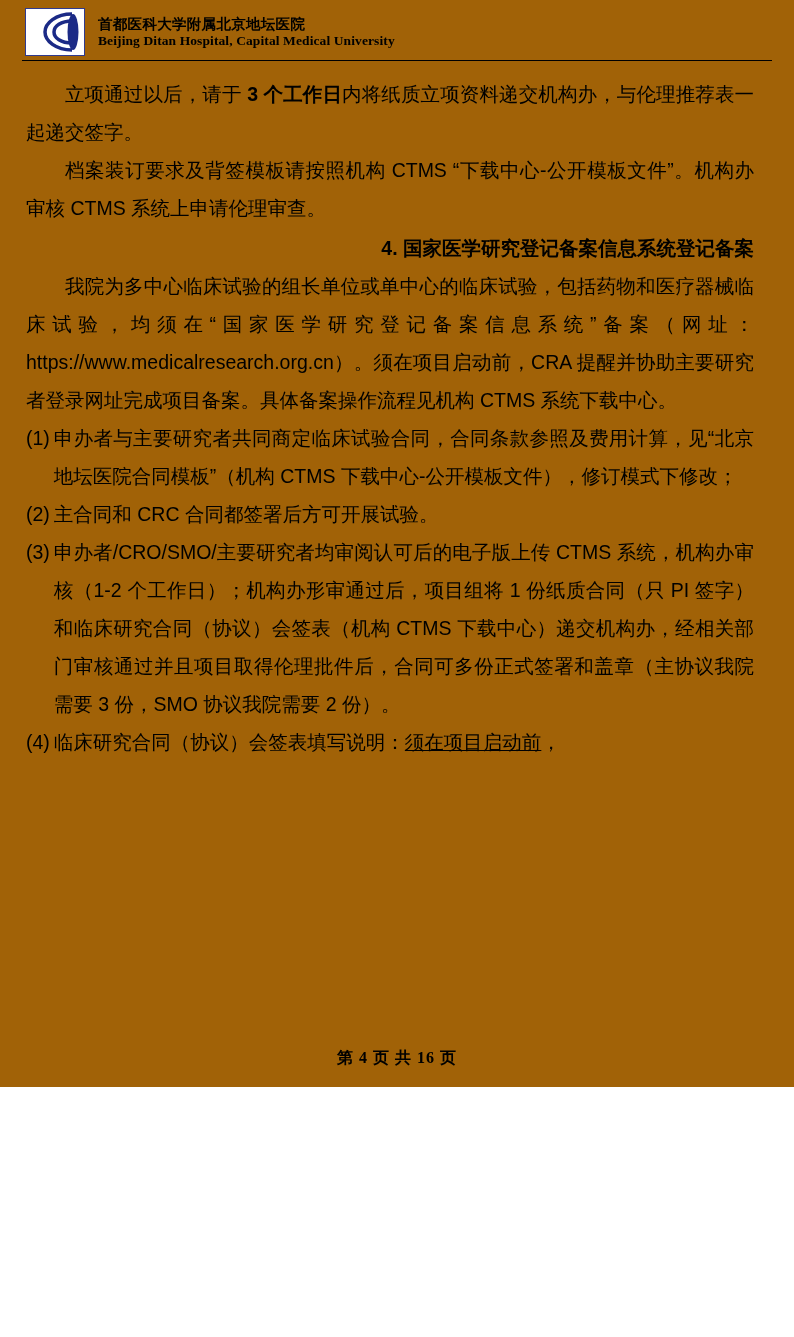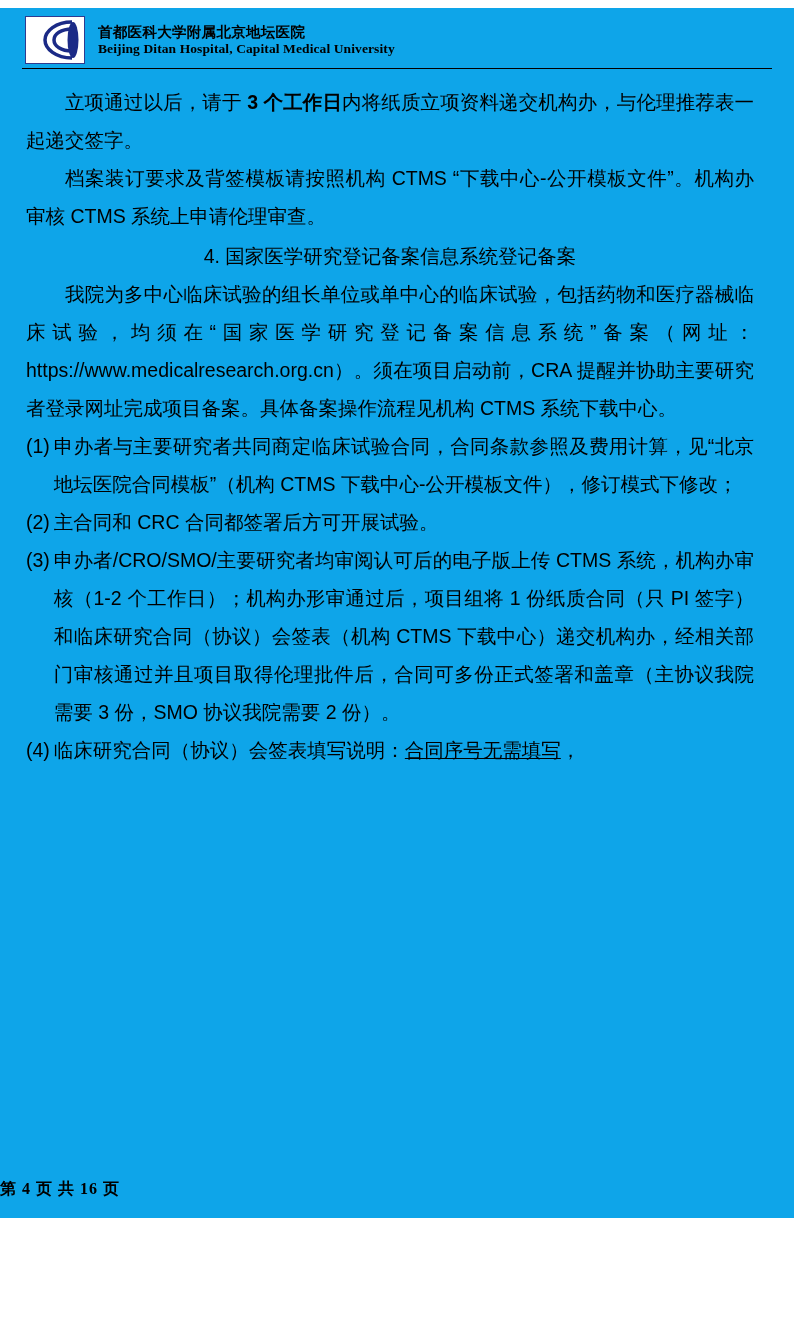--- a/index.html
+++ b/index.html
@@ -7,23 +7,23 @@
     padding: 0;
     background: #ffffff;
   }
   body {
     font-family: "Liberation Sans", "DejaVu Sans", sans-serif;
     color: #000000;
   }
   .page {
     position: relative;
     width: 794px;
-    height: 1210px;
-    margin: 8px auto;
-    background: #0ea5e9;
+    height: 1087px;
+    margin: 0 auto;
+    background: #a16207;
     box-sizing: border-box;
     overflow: hidden;
   }
 
   
   .header {
     display: flex;
     align-items: center;
     padding: 8px 0 4px 24px;
     border-bottom: 1.5px solid #000000;
@@ -63,22 +63,22 @@
   }
   p {
     margin: 0;
   }
   .para {
     text-indent: 2em;
     text-align: justify;
     text-justify: inter-ideograph;
   }
   .heading {
-    font-weight: normal;
-    text-align: center;
+    font-weight: bold;
+    text-align: right;
     margin-top: 2px;
     margin-bottom: 0;
   }
   .list-item {
     display: flex;
     align-items: flex-start;
     text-align: justify;
     text-justify: inter-ideograph;
   }
   .list-marker {
@@ -97,21 +97,21 @@
   b {
     font-weight: bold;
   }
 
   
   .footer {
     position: absolute;
     bottom: 18px;
     left: 0;
     right: 0;
-    text-align: left;
+    text-align: center;
     font-size: 16px;
     font-weight: bold;
     font-family: "Liberation Serif", "DejaVu Serif", serif;
     letter-spacing: 1px;
   }
 </style>
 </head>
 <body>
 
 <div class="page">
@@ -152,20 +152,20 @@
       <span class="list-body">主合同和 CRC 合同都签署后方可开展试验。</span>
     </div>
 
     <div class="list-item">
       <span class="list-marker">(3)</span>
       <span class="list-body">申办者/CRO/SMO/主要研究者均审阅认可后的电子版上传 CTMS 系统，机构办审核（1-2 个工作日）；机构办形审通过后，项目组将 1 份纸质合同（只 PI 签字）和临床研究合同（协议）会签表（机构 CTMS 下载中心）递交机构办，经相关部门审核通过并且项目取得伦理批件后，合同可多份正式签署和盖章（主协议我院需要 3 份，SMO 协议我院需要 2 份）。</span>
     </div>
 
     <div class="list-item">
       <span class="list-marker">(4)</span>
-      <span class="list-body"><span>临床研究合同（协议）会签表填写说明：</span><span class="u">合同序号无需填写</span><span>，</span></span>
+      <span class="list-body"><span>临床研究合同（协议）会签表填写说明：</span><span class="u">须在项目启动前</span><span>，</span></span>
     </div>
 
   </div>
 
   <div class="footer">第 4 页 共 16 页</div>
 
 </div>
 
 </body></html>

